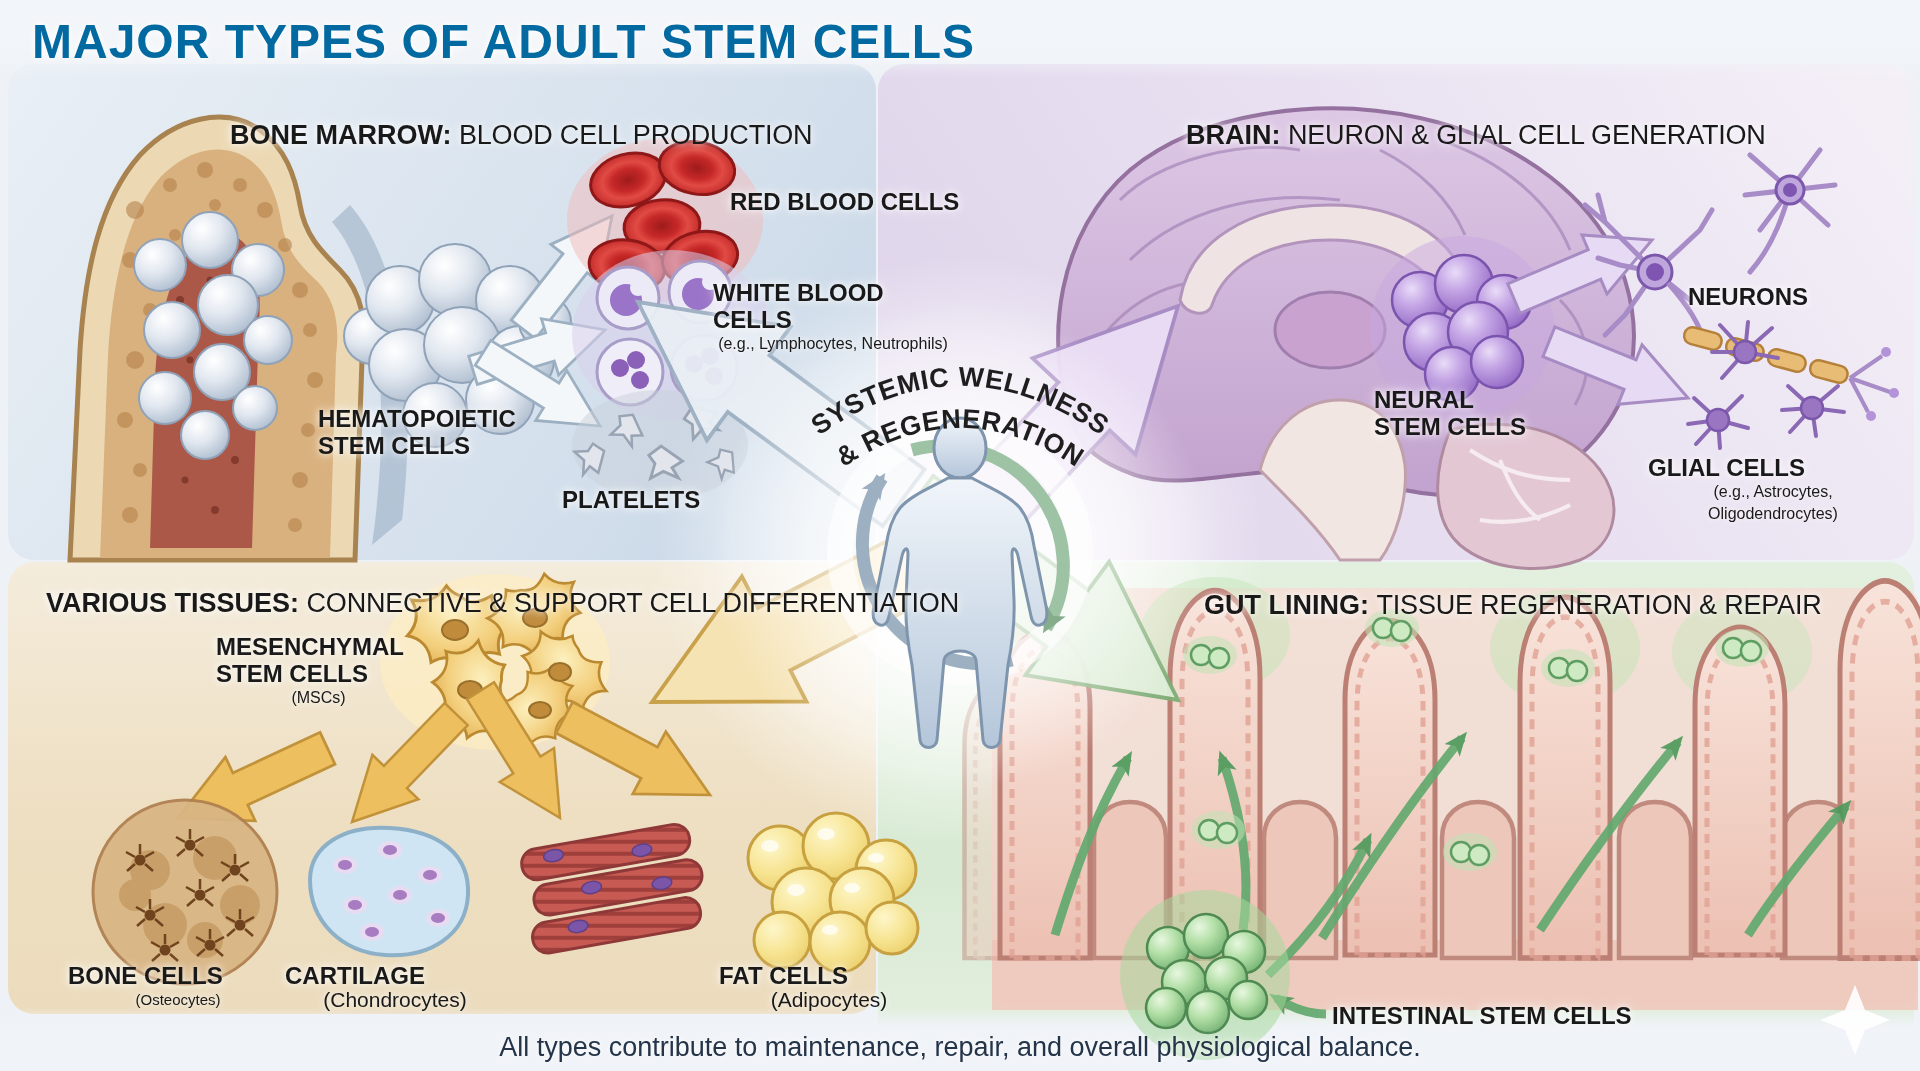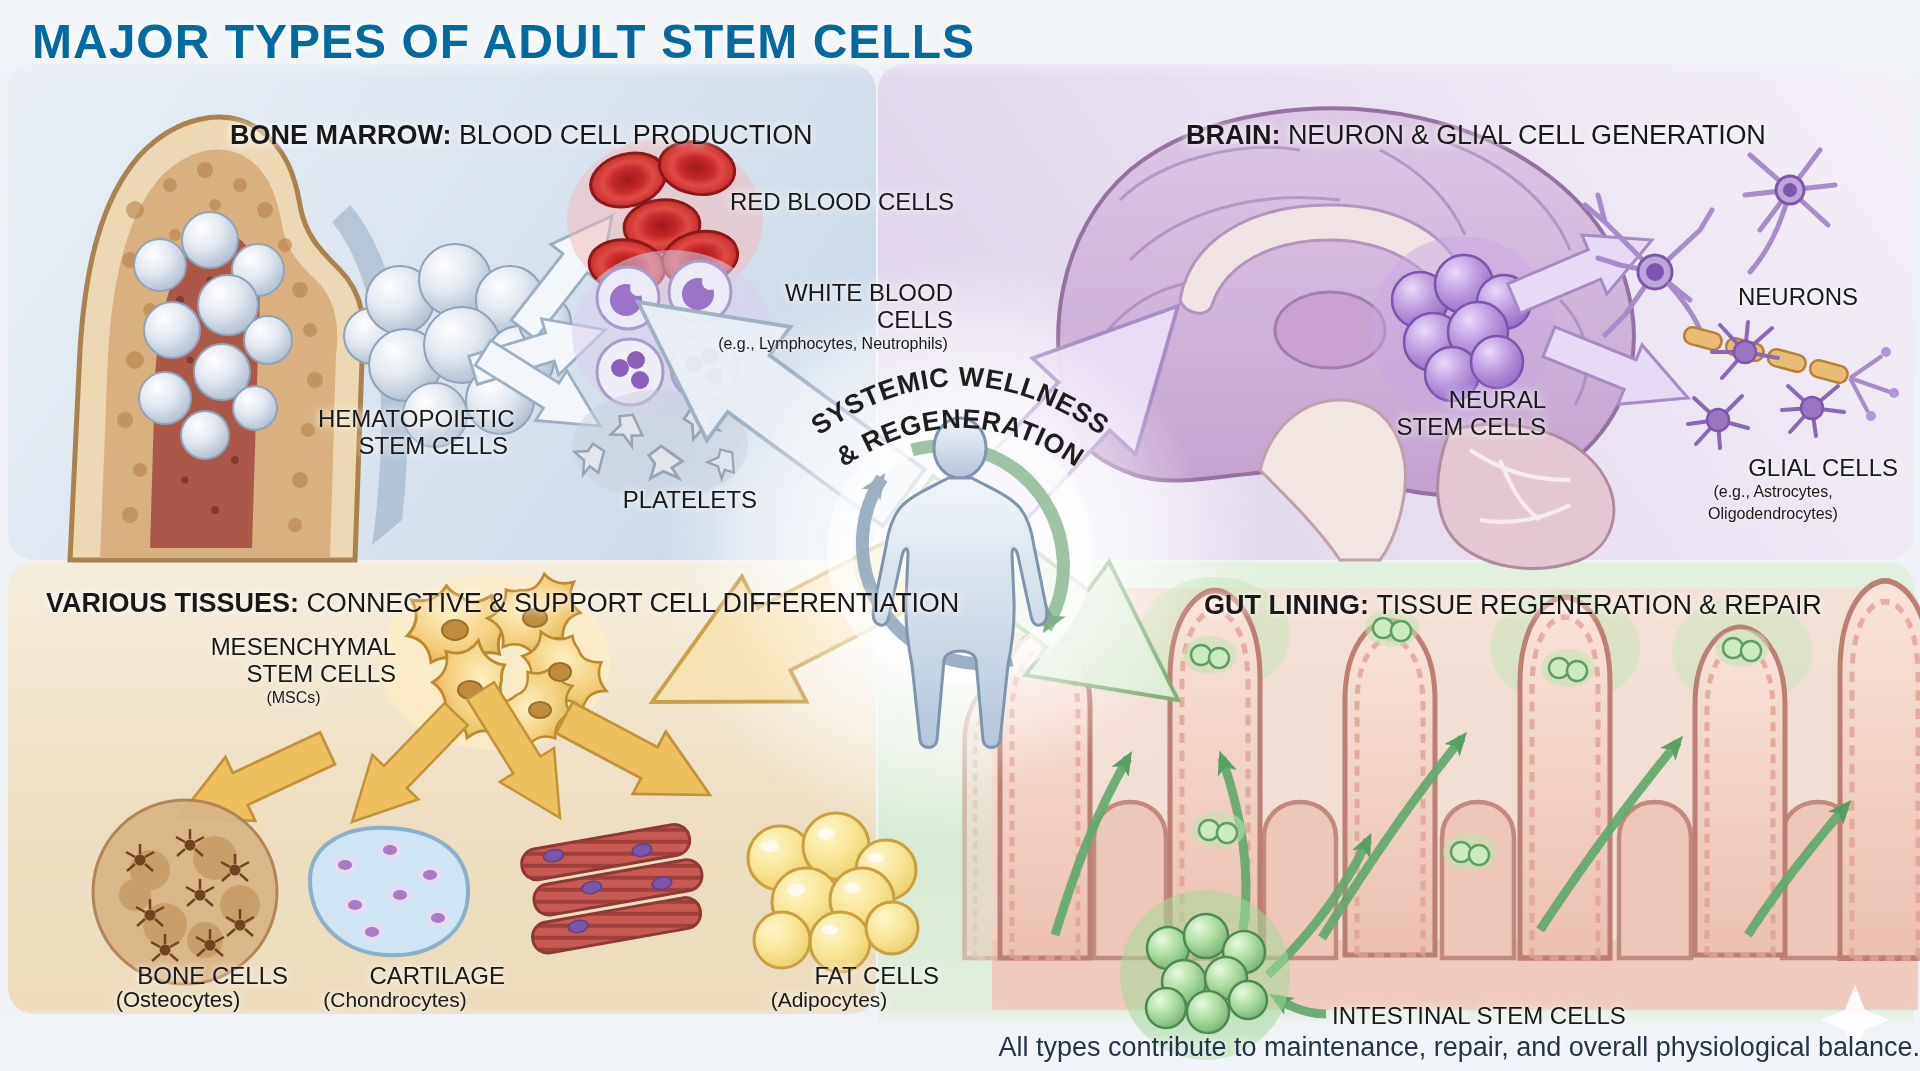--- a/index.html
+++ b/index.html
@@ -13,26 +13,26 @@
   #center-fade{position:absolute;left:660px;top:260px;width:600px;height:580px;pointer-events:none;
          background:radial-gradient(ellipse at center,rgba(255,255,255,.85) 0%,rgba(255,255,255,.35) 55%,rgba(255,255,255,0) 72%);}
   #top-fade{position:absolute;left:0;top:0;width:1920px;height:78px;background:linear-gradient(180deg,#f2f5f9 55%,rgba(242,245,249,0));}
   #bottom-fade{position:absolute;left:0;top:1008px;width:1920px;height:63px;background:linear-gradient(0deg,#f0f3f8 70%,rgba(240,243,248,0));}
   svg#art{position:absolute;left:0;top:0;z-index:2;}
   .lbl{position:absolute;z-index:3;color:#191919;
        text-shadow:0 0 6px rgba(255,255,255,.9),0 0 14px rgba(255,255,255,.7);}
   .heading{font-size:27px;white-space:nowrap;margin-top:40px;}
   .hb{font-weight:800;}
   .hr{font-weight:400;letter-spacing:-.2px;}
-  .b24{font-size:24px;font-weight:400;line-height:27px;text-align:right;}
+  .b24{font-size:24px;font-weight:700;line-height:27px;text-align:left;}
   .sub{font-size:16px;font-weight:400;line-height:22px;}
   .nowrap{white-space:nowrap;}
   #title{left:0;top:14px;width:100%;text-align:left;font-size:48px;font-weight:800;
          letter-spacing:1px;color:#0369a1;padding-left:32px;}
-  #footer{left:0;top:1032px;width:100%;text-align:right;font-size:27px;font-weight:500;color:#243449;}
+  #footer{left:0;top:1032px;width:100%;text-align:center;font-size:27px;font-weight:500;color:#243449;}
   .arcText{font:700 27px "Liberation Sans",sans-serif;fill:#1e1e1e;letter-spacing:.5px;}
 </style>
 </head>
 <body>
 
 <div id="stage">
 
   <div class="quad" id="q-tl"></div>
   <div class="quad" id="q-tr"></div>
   <div class="quad" id="q-bl"></div>
@@ -528,29 +528,29 @@
     <div>STEM CELLS</div>
   </div>
 
   <div class="lbl b24" style="left:1688px;top:283px;width:170px">NEURONS</div>
 
   <div class="lbl" style="left:1648px;top:454px;width:250px;text-align:center">
     <div class="b24">GLIAL CELLS</div>
     <div class="sub">(e.g., Astrocytes, Oligodendrocytes)</div>
   </div>
 
-  <div class="lbl" style="left:191px;top:633px;width:205px;text-align:center">
+  <div class="lbl" style="left:216px;top:633px;width:205px;text-align:center">
     <div class="b24">MESENCHYMAL</div>
     <div class="b24">STEM CELLS</div>
     <div class="sub">(MSCs)</div>
   </div>
 
   <div class="lbl" style="left:68px;top:962px;width:220px;text-align:center">
     <div class="b24">BONE CELLS</div>
-    <div class="sub" style="font-size:22px">(Osteocytes)</div>
+    <div class="sub" style="font-size:15px">(Osteocytes)</div>
   </div>
   <div class="lbl" style="left:285px;top:962px;width:220px;text-align:center">
     <div class="b24">CARTILAGE</div>
     <div class="sub" style="font-size:21px">(Chondrocytes)</div>
   </div>
   <div class="lbl" style="left:719px;top:962px;width:220px;text-align:center">
     <div class="b24">FAT CELLS</div>
     <div class="sub" style="font-size:21px">(Adipocytes)</div>
   </div>
 

